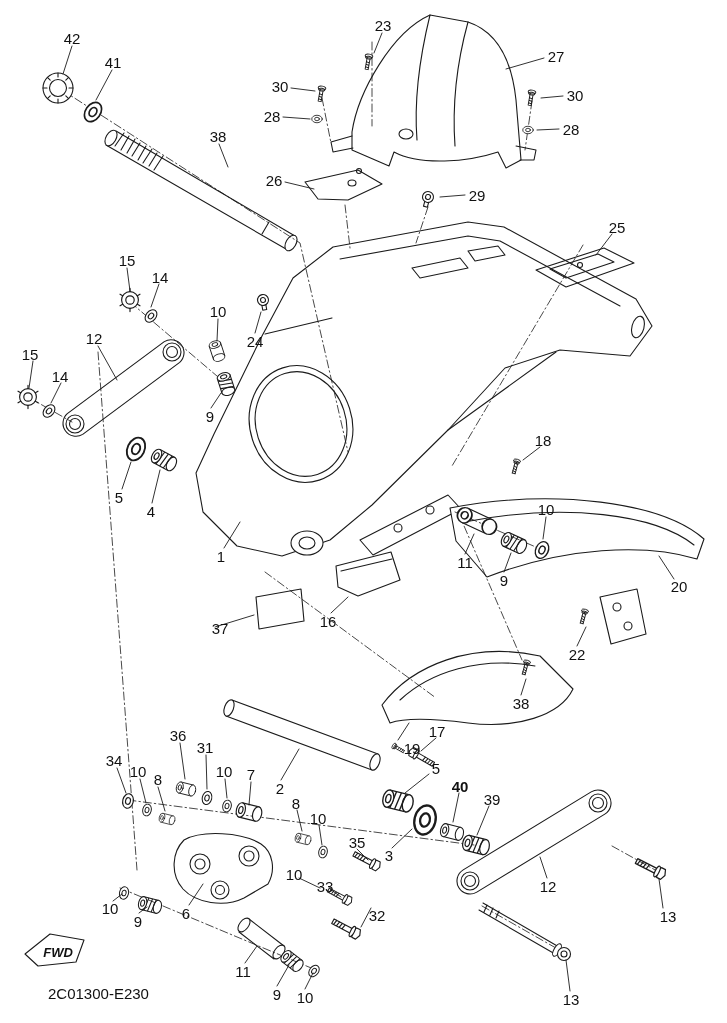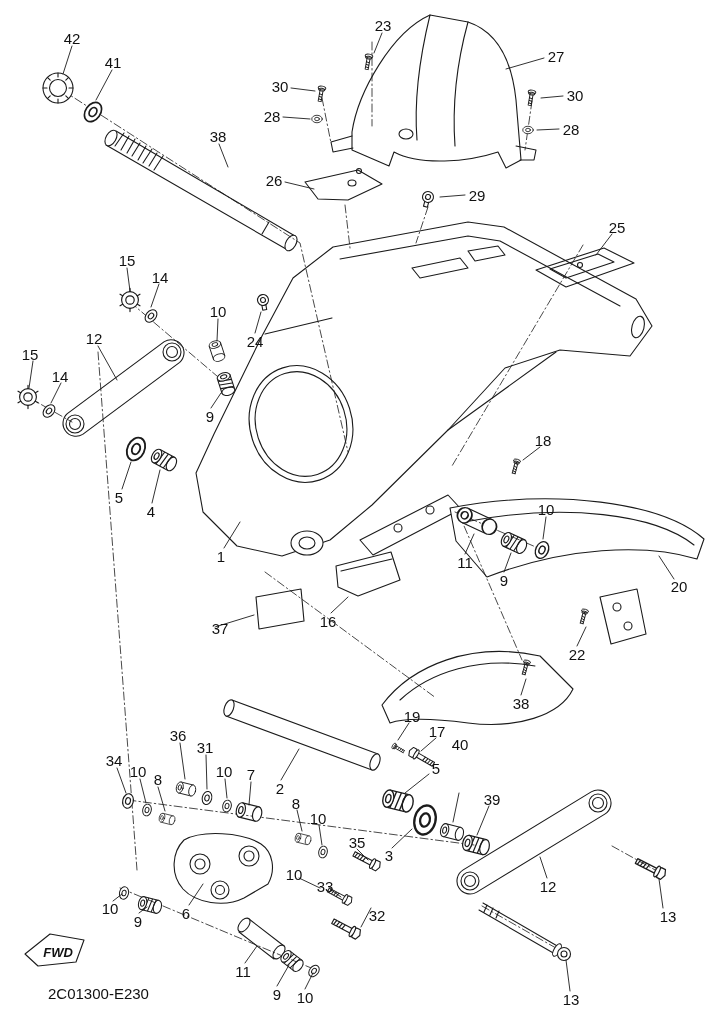--- a/index.html
+++ b/index.html
@@ -274,32 +274,32 @@
       <span class="callout" style="left: 151px; top: 511px;">4</span>
       <span class="callout" style="left: 546px; top: 509px;">10</span>
       <span class="callout" style="left: 221px; top: 556px;">1</span>
       <span class="callout" style="left: 465px; top: 562px;">11</span>
       <span class="callout" style="left: 504px; top: 580px;">9</span>
       <span class="callout" style="left: 679px; top: 586px;">20</span>
       <span class="callout" style="left: 328px; top: 621px;">16</span>
       <span class="callout" style="left: 204px; top: 628px; margin-left: 16px;">37</span>
       <span class="callout" style="left: 577px; top: 654px;">22</span>
       <span class="callout" style="left: 521px; top: 703px;">38</span>
-      <span class="callout" style="left: 412px; top: 716px;">19</span>
+      <span class="callout" style="left: 412px; top: 748px;">19</span>
       <span class="callout" style="left: 437px; top: 731px;">17</span>
       <span class="callout" style="left: 178px; top: 735px;">36</span>
       <span class="callout" style="left: 205px; top: 747px; text-align: center;">31</span>
       <span class="callout" style="left: 114px; top: 760px;">34</span>
       <span class="callout" style="left: 138px; top: 771px;">10</span>
       <span class="callout" style="left: 158px; top: 779px;">8</span>
       <span class="callout" style="left: 224px; top: 771px;">10</span>
       <span class="callout" style="left: 251px; top: 774px;">7</span>
       <span class="callout" style="left: 280px; top: 788px;">2</span>
       <span class="callout" style="left: 436px; top: 768px;">5</span>
-      <span class="callout" style="left: 460px; top: 744px;">40</span>
+      <span class="callout" style="left: 460px; top: 786px; font-weight: bold;">40</span>
       <span class="callout" style="left: 492px; top: 799px;">39</span>
       <span class="callout" style="left: 296px; top: 803px;">8</span>
       <span class="callout" style="left: 318px; top: 818px;">10</span>
       <span class="callout" style="left: 357px; top: 842px;">35</span>
       <span class="callout" style="left: 389px; top: 855px;">3</span>
       <span class="callout" style="left: 548px; top: 886px;">12</span>
       <span class="callout" style="left: 294px; top: 874px;">10</span>
       <span class="callout" style="left: 325px; top: 886px;">33</span>
       <span class="callout" style="left: 110px; top: 908px;">10</span>
       <span class="callout" style="left: 138px; top: 921px;">9</span>

